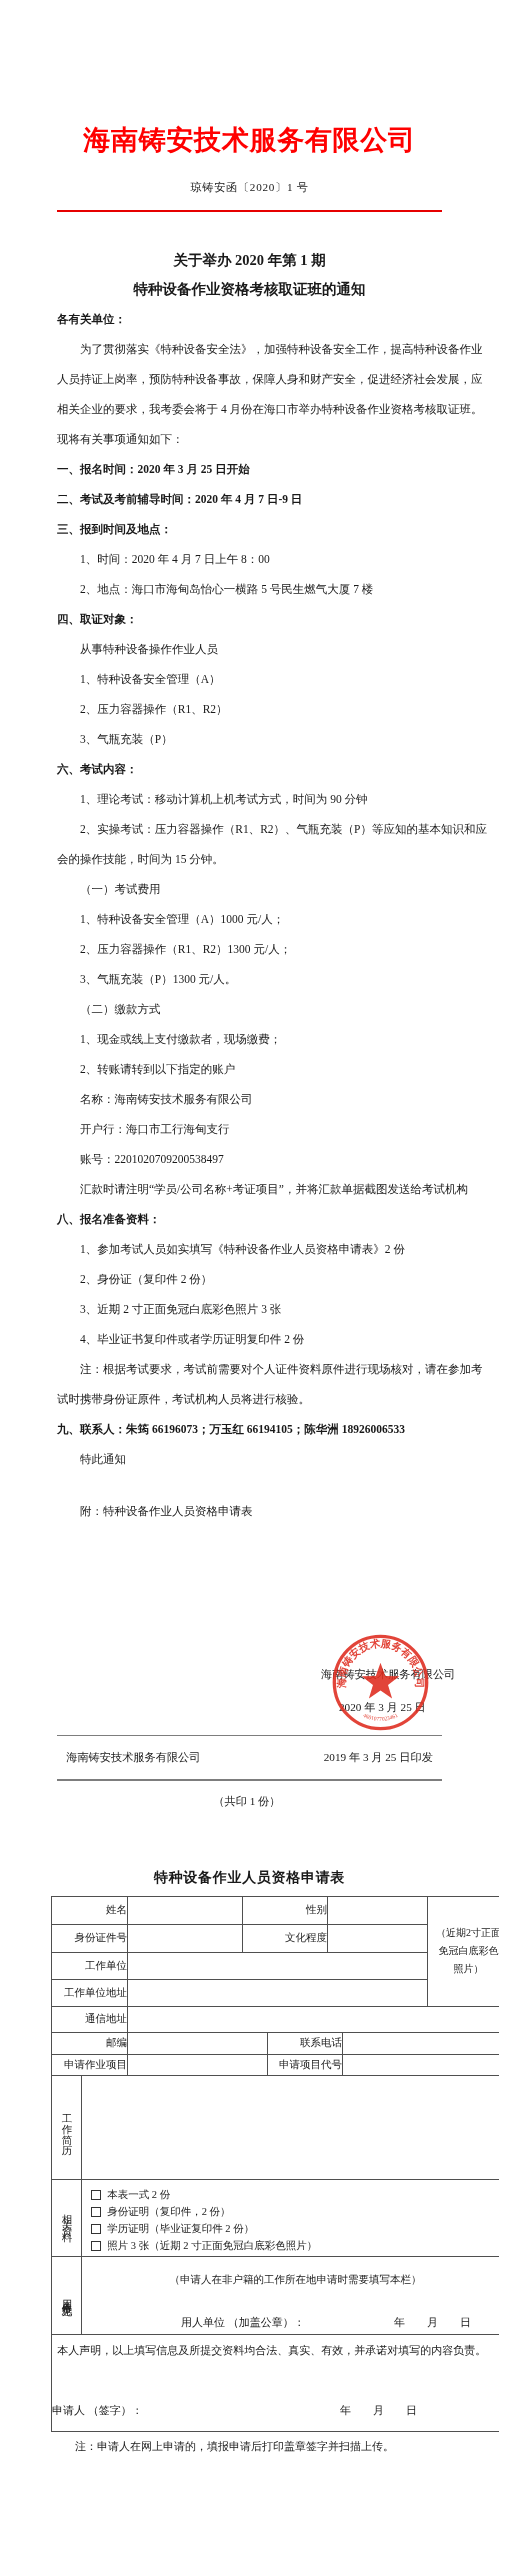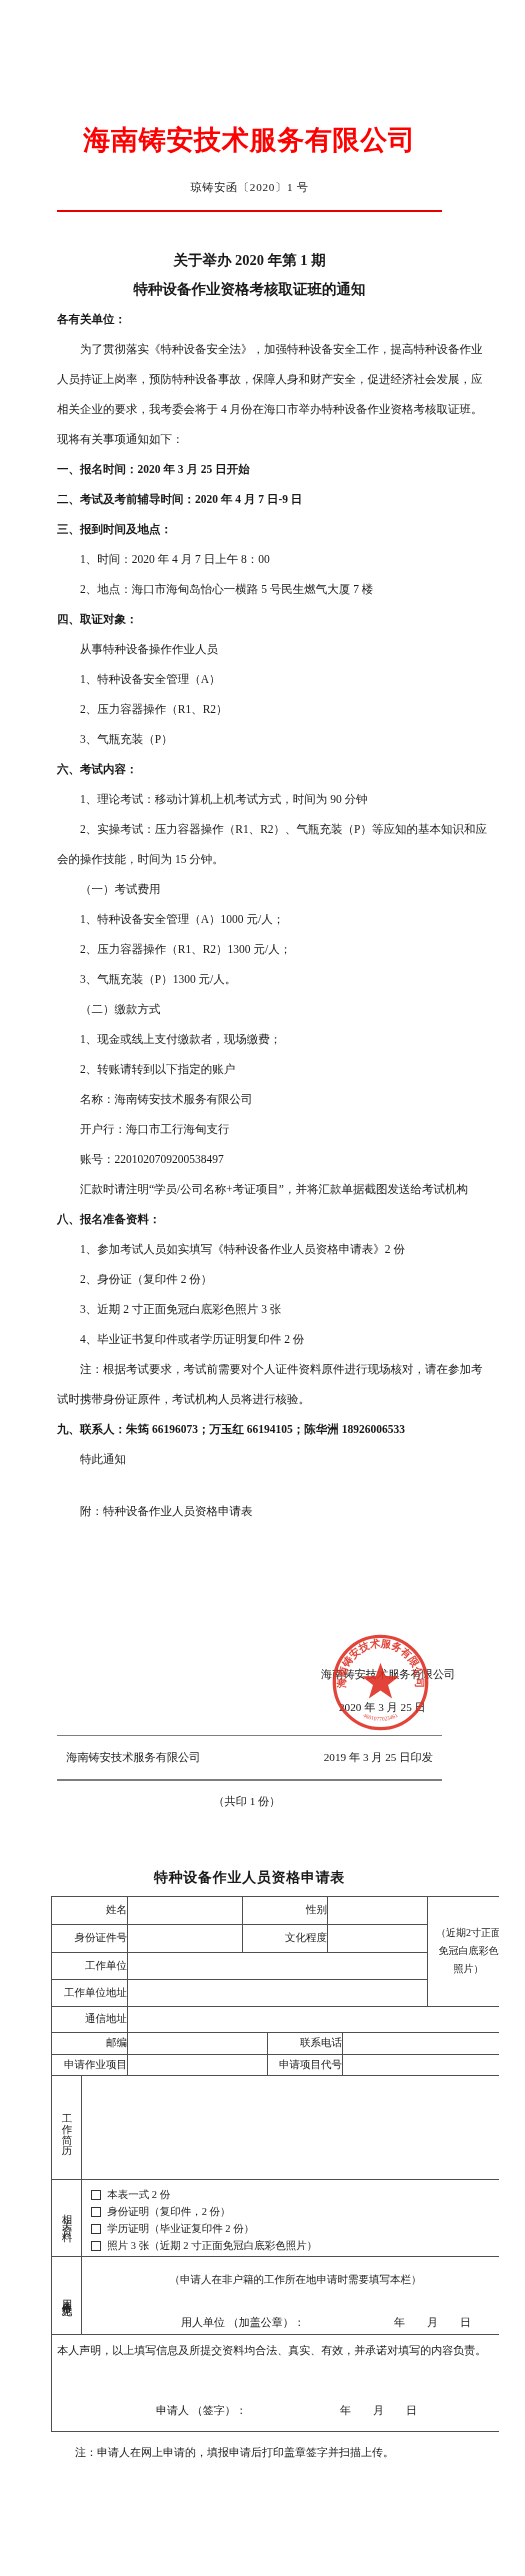--- a/index.html
+++ b/index.html
@@ -50,23 +50,23 @@
   .cell-flex{display:flex;flex-direction:column;box-sizing:border-box;gap:28px;}
   .emp-flex{height:75px;}
   .decl-flex{height:94px;}
   .emp-note{margin-top:16px;text-align:center;font-size:10.5px;}
   .sign-row{margin-top:auto;display:flex;font-size:11px;white-space:pre;}
   .emp-sign{margin-bottom:5.3px;}
   .emp-sign .lbl{margin-left:99px;}
   .emp-sign .ymd{margin-left:auto;margin-right:38px;}
   .decl-text{padding:8px 6.6px 0 5.3px;font-size:11px;}
   .app-sign{margin-bottom:10.5px;}
-  .app-sign .lbl{margin-left:104px;}
+  .app-sign .lbl{}
   .app-sign .ymd{margin-left:auto;margin-right:92px;}
-  .form-note{margin:13px 0 0 75px;font-size:11px;}
+  .form-note{margin:7px 0 0 75px;font-size:11px;}
 </style>
 </head>
 <body>
 
 <div class="page">
 
   <div class="doc-header">
     <div class="org-title">海南铸安技术服务有限公司</div>
     <div class="doc-number">琼铸安函〔2020〕1 号</div>
     <div class="red-rule"></div>

